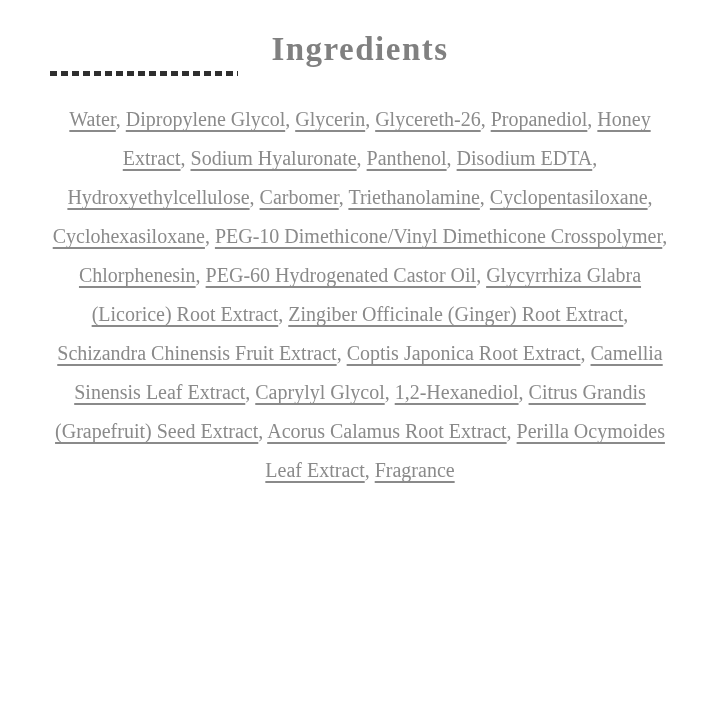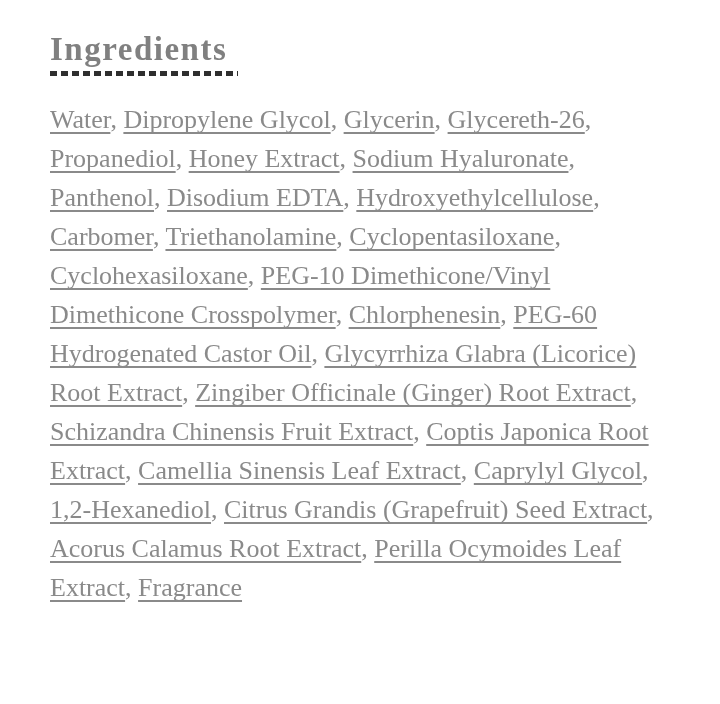--- a/index.html
+++ b/index.html
@@ -1,21 +1,21 @@
 <!DOCTYPE html>
 <html style="--background: #ffffff; --heading-color: #808080; --body-color: #8a8a8a; --divider-color: #2f2f2f;"><head>
 <meta charset="utf-8">
 <style>
   :root {
     --background: #ffffff;
     --heading-color: #808080;
     --body-color: #8a8a8a;
     --divider-color: #2f2f2f;
   }
-  * { box-sizing: border-box; }
+  * { box-sizing: border-box; text-align: center; }
   html, body {
     margin: 0;
     padding: 0;
     width: 720px;
     height: 704px;
     background: var(--background);
     overflow: hidden;
   }
   .page {
     width: 720px;
@@ -39,21 +39,21 @@
       to right,
       var(--divider-color) 0px,
       var(--divider-color) 7px,
       transparent 7px,
       transparent 11px
     );
   }
   .ingredients-paragraph {
     margin: 24px 0 0 0;
     max-width: 620px;
-    font-size: 26px;
+    font-size: 20px;
     line-height: 39px;
     color: var(--body-color);
   }
   .ingredient {
     text-decoration: underline;
     text-decoration-thickness: 2px;
     text-underline-offset: 4px;
     text-decoration-skip-ink: none;
     text-decoration-color: var(--body-color);
     cursor: pointer;

